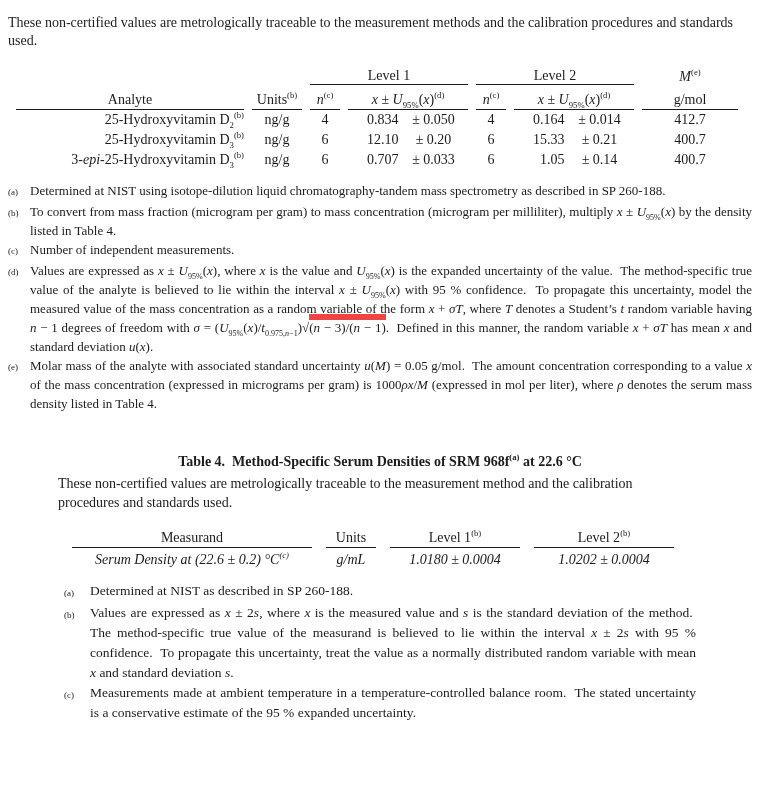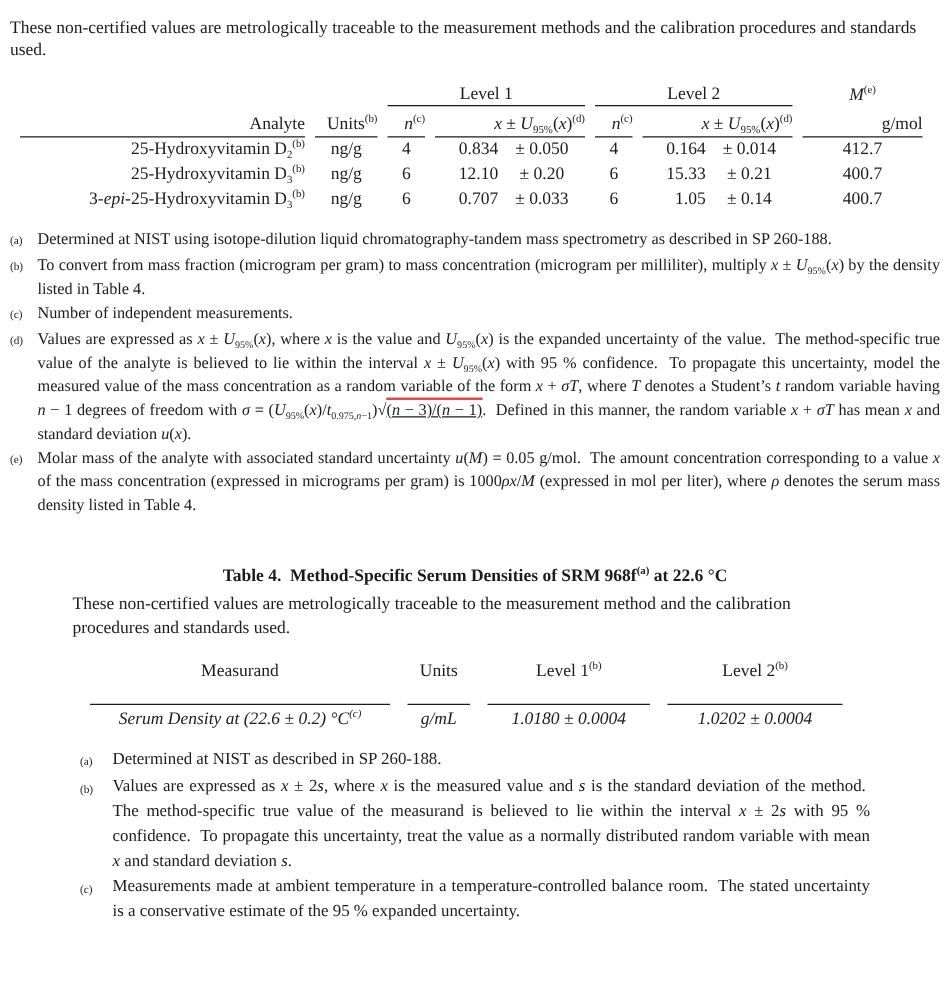--- a/index.html
+++ b/index.html
@@ -13,35 +13,35 @@
   sub{font-size:0.62em;line-height:0;vertical-align:sub;}
   .t-title{text-align:center;font-weight:bold;margin:0 0 3px 0;line-height:18px;}
   .intro{margin:0;line-height:18px;}
   .intro4{margin:1px 0 0 50px;width:622px;line-height:19px;}
 
   table{border-collapse:separate;border-spacing:8px 0;margin:13px 0 0 0;}
   th{font-weight:normal;}
   th,td{padding:0;font-size:14px;white-space:nowrap;margin-top:36px;}
   .bb{border-bottom:1.4px solid #1b1b1b;}
   .t3 .grp{height:21px;vertical-align:bottom;text-align:center;}
-  .t3 .h2{height:23px;vertical-align:bottom;text-align:right;padding-bottom:1px;}
+  .t3 .h2{height:23px;vertical-align:bottom;text-align:center;padding-bottom:1px;}
   .t3 td{height:20px;vertical-align:middle;text-align:center;}
   .t3 td.an{text-align:right;}
   .val{display:inline-block;width:44px;text-align:right;}
   .unc{display:inline-block;width:56px;text-align:center;margin-left:7px;}
 
   .fns{margin:11px 0 0 0;font-size:13px;line-height:19px;}
   .fn-item{display:flex;}
   .fn-label{width:22px;flex:none;font-size:9px;padding-top:2px;}
   .fn-text{flex:1;text-align:justify;}
-  .rad{border-top:2px solid #ef4444;text-decoration:underline;}
+  .rad{border-top:6px solid #ef4444;}
 
   .t4-block{margin-top:40px;}
   .t4{margin:11px 0 0 50px;border-spacing:14px 0;}
-  .t4 th{height:23px;vertical-align:bottom;text-align:center;padding-bottom:17px;}
+  .t4 th{height:23px;vertical-align:bottom;text-align:center;padding-bottom:1px;}
   .t4 td{height:24px;vertical-align:middle;text-align:center;font-style:italic;}
   .fns4{margin:9px 0 0 56px;width:632px;font-size:13.5px;line-height:20px;}
   .fns4 .fn-label{width:26px;}
 </style>
 </head>
 <body>
 
 <div class="doc">
 
   <div class="intro">These non-certified values are metrologically traceable to the measurement methods and the calibration procedures and standards used.</div>

